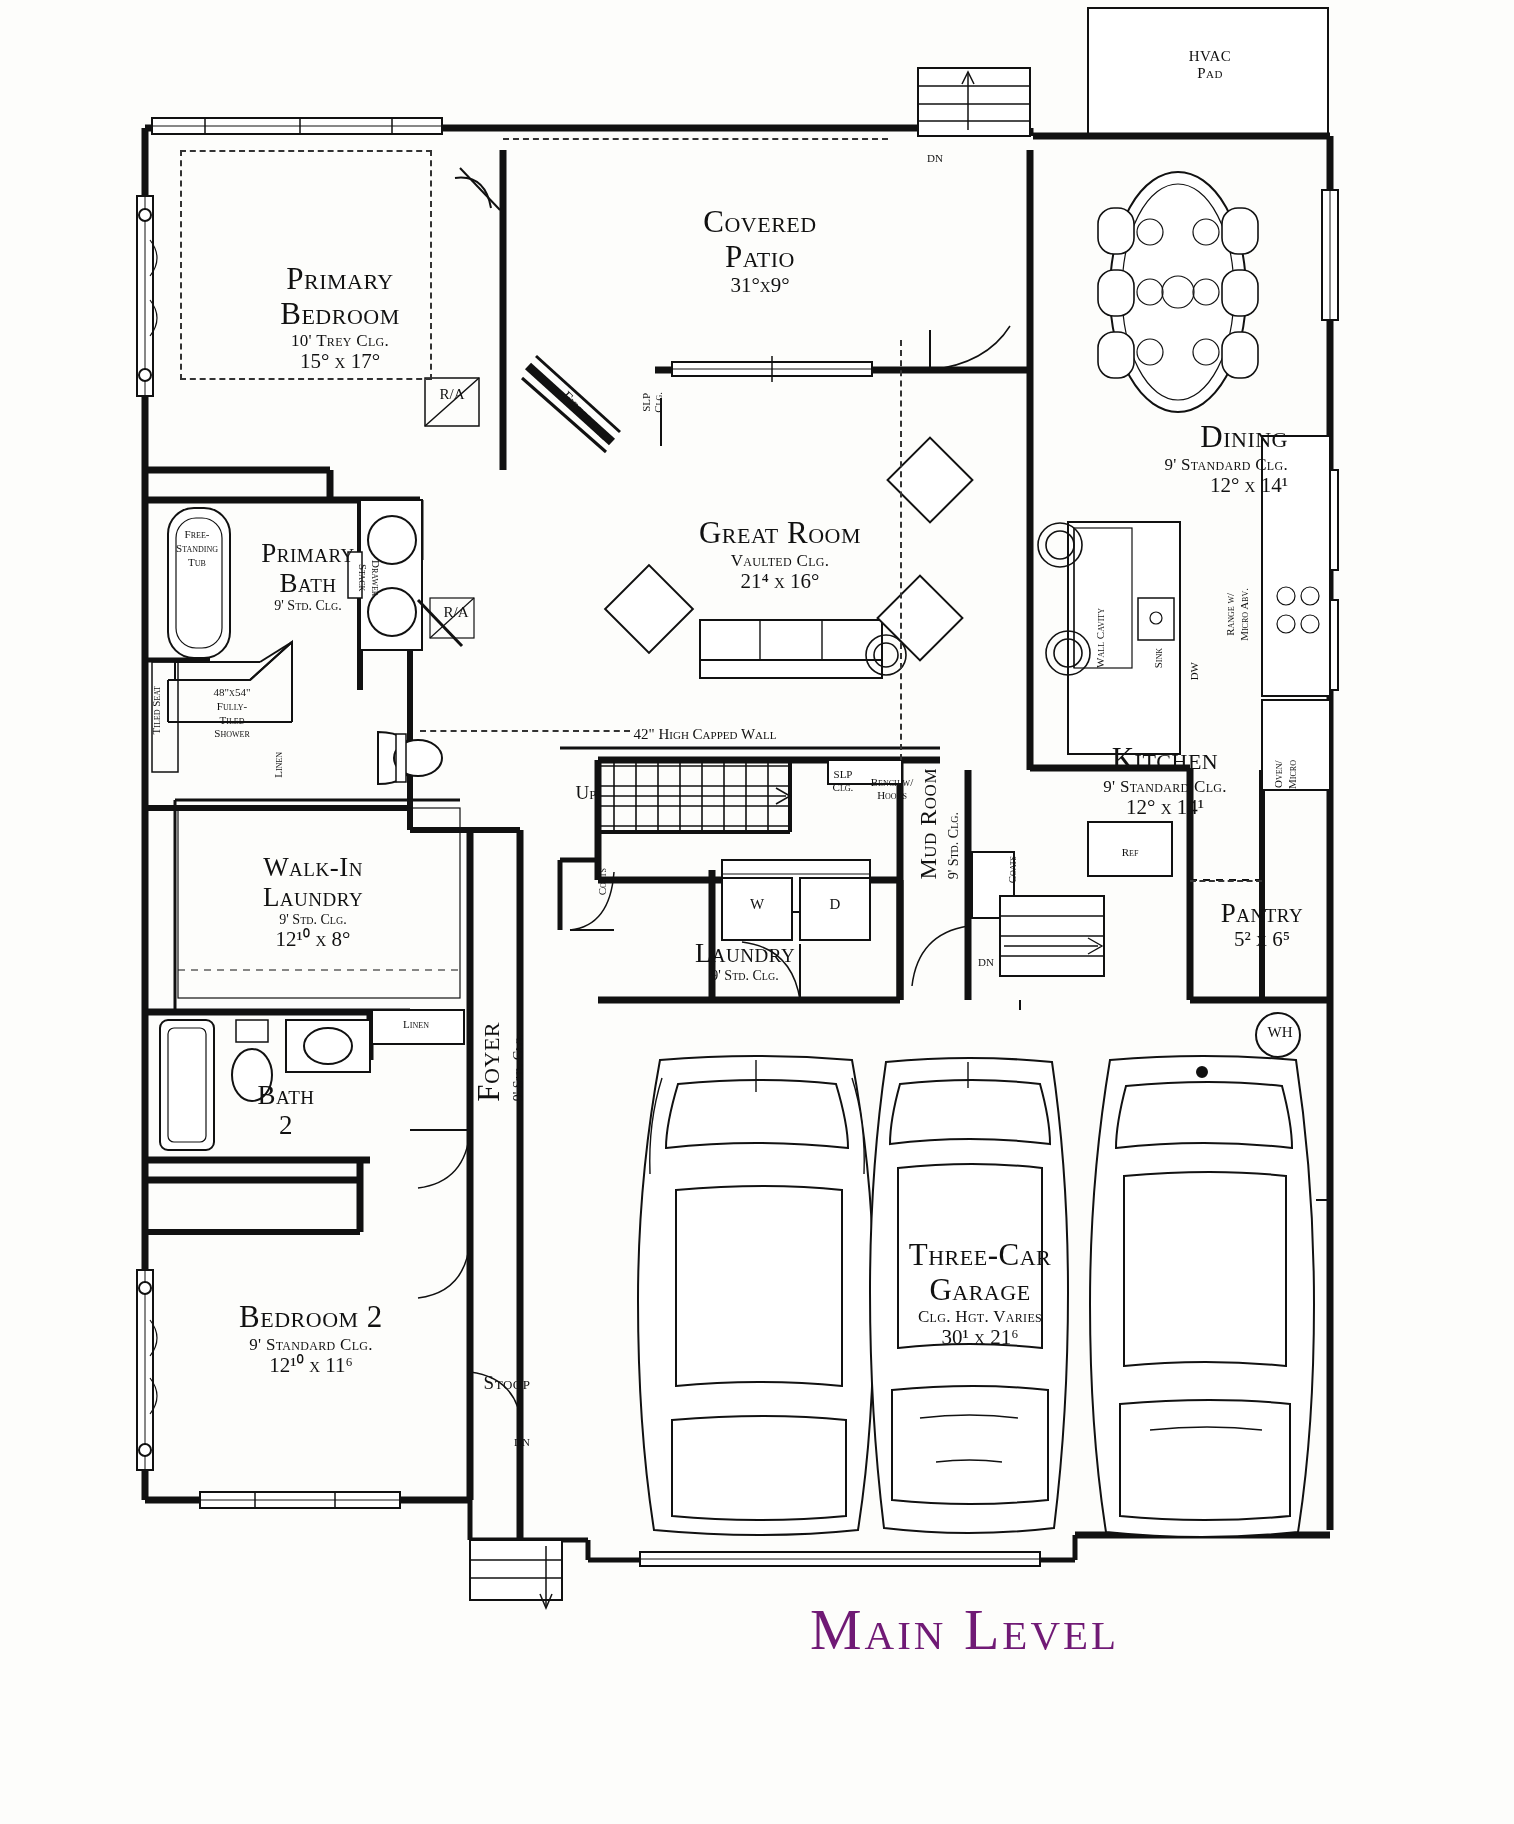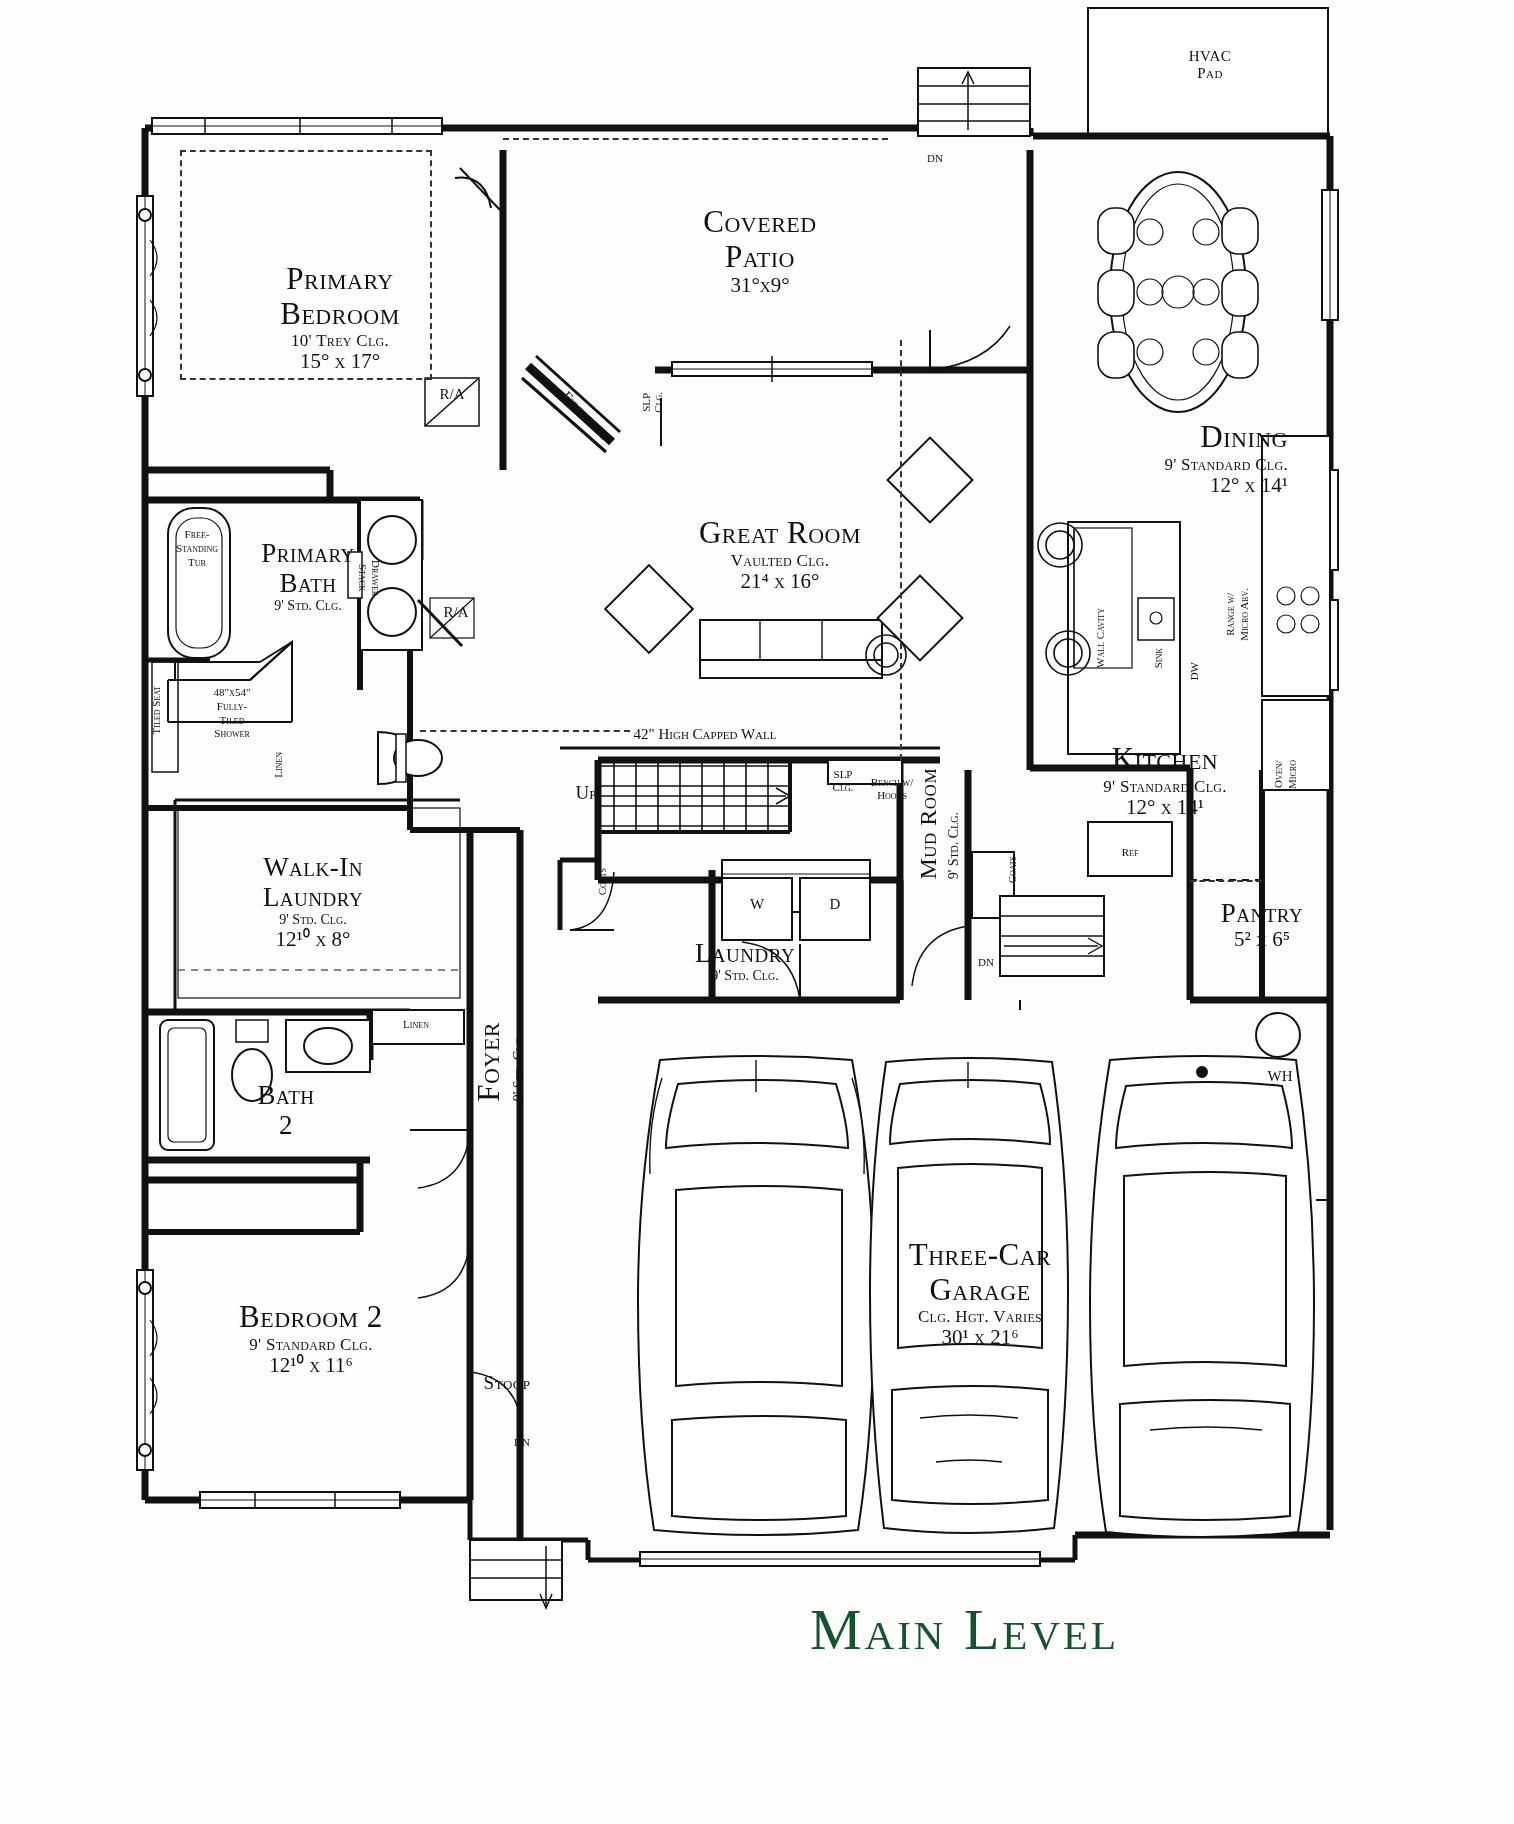--- a/index.html
+++ b/index.html
@@ -64,21 +64,21 @@
   }
   .vert {
     writing-mode: vertical-rl;
     text-orientation: mixed;
   }
   .title-main {
     position: absolute;
     font-size: 58px;
     font-variant: small-caps;
     letter-spacing: 3px;
-    color: #14532d;
+    color: #701a75;
   }
   svg { display: block; }
   .svg-layer {
     position: absolute;
     left: 0; top: 0;
     width: 1514px;
     height: 1824px;
     pointer-events: none;
   }
 </style>
@@ -470,21 +470,21 @@
     <div class="room-name r-xl">Kitchen</div>
     <div class="sub">9' Standard Clg.</div>
     <div class="dim">12° x 14¹</div>
   </div>
   <div class="lbl r-xxs" style="left:1094px; top:608px; width:30px; font-variant:small-caps; writing-mode:vertical-rl; transform:rotate(180deg);">Wall Cavity</div>
   <div class="lbl r-xxs" style="left:1152px; top:648px; width:50px; font-variant:small-caps; writing-mode:vertical-rl; transform:rotate(180deg);">Sink</div>
   <div class="lbl r-xxs" style="left:1188px; top:662px; width:26px; font-variant:small-caps; writing-mode:vertical-rl; transform:rotate(180deg);">DW</div>
   <div class="lbl r-xxs" style="left:1224px; top:588px; width:48px; font-variant:small-caps; writing-mode:vertical-rl; transform:rotate(180deg); line-height:1.25;">Range w/<br>Micro Abv.</div>
   <div class="lbl r-xxs" style="left:1272px; top:760px; width:48px; font-variant:small-caps; writing-mode:vertical-rl; transform:rotate(180deg); line-height:1.25;">Oven/<br>Micro</div>
   <div class="lbl r-xxs" style="left:1100px; top:846px; width:60px; font-variant:small-caps;">Ref</div>
-  <div class="lbl r-xs" style="left:1258px; top:1024px; width:44px; font-variant:small-caps;margin-top:44px;">WH</div>
+  <div class="lbl r-xs" style="left:1258px; top:1024px; width:44px; font-variant:small-caps;">WH</div>
 
   <div class="lbl" style="left:1192px; top:898px; width:140px;">
     <div class="room-name r-lg">Pantry</div>
     <div class="dim r-sm">5² x 6⁵</div>
   </div>
 
   <div class="lbl" style="left:198px; top:852px; width:230px;">
     <div class="room-name r-lg">Walk-In</div>
     <div class="room-name r-lg">Laundry</div>
     <div class="sub-sm">9' Std. Clg.</div>

